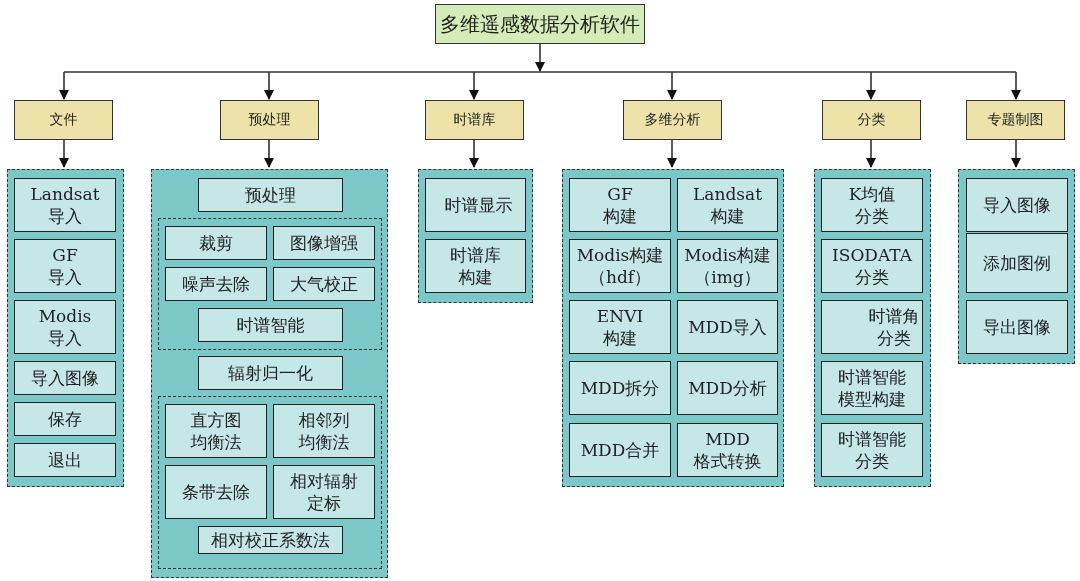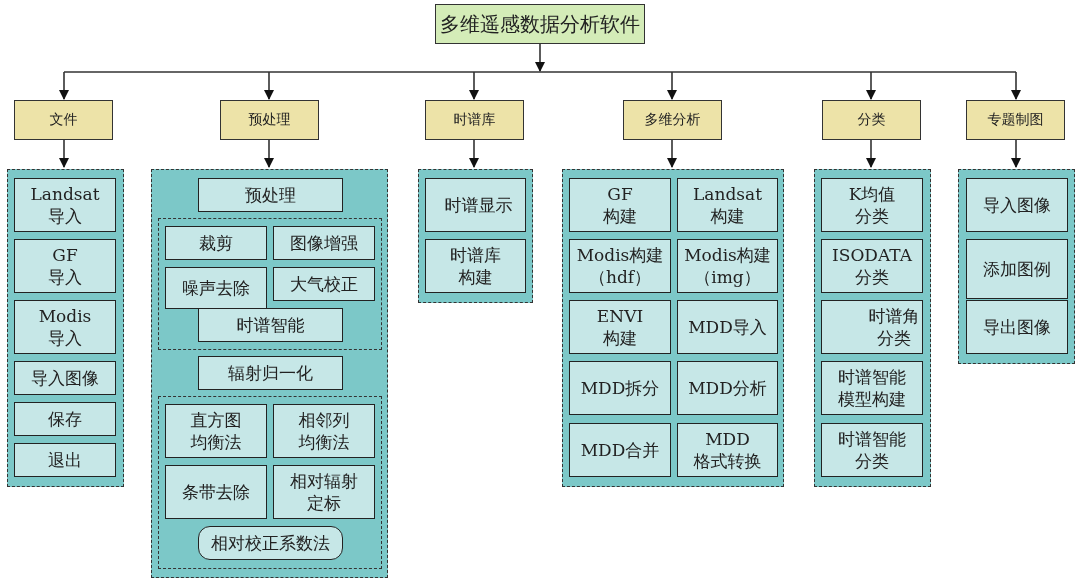--- a/index.html
+++ b/index.html
@@ -62,33 +62,33 @@
 导入</div>
 <div class="abs item" style="left:14px; top:361px; width:102px; height:34px;">导入图像</div>
 <div class="abs item" style="left:14px; top:402px; width:102px; height:34px;">保存</div>
 <div class="abs item" style="left:14px; top:443px; width:102px; height:34px;">退出</div>
 
 <div class="abs panel" style="left:151px; top:169px; width:237px; height:409px;"></div>
 <div class="abs item" style="left:198px; top:178px; width:145px; height:34px;">预处理</div>
 <div class="abs subpanel" style="left:158px; top:218px; width:224px; height:132px;"></div>
 <div class="abs item" style="left:165px; top:226px; width:102px; height:34px;">裁剪</div>
 <div class="abs item" style="left:273px; top:226px; width:102px; height:34px;">图像增强</div>
-<div class="abs item" style="left:165px; top:267px; width:102px; height:42px;">噪声去除</div>
+<div class="abs item" style="left:165px; top:267px; width:102px; height:34px;">噪声去除</div>
 <div class="abs item" style="left:273px; top:267px; width:102px; height:34px;">大气校正</div>
 <div class="abs item" style="left:198px; top:308px; width:145px; height:34px;">时谱智能</div>
 <div class="abs item" style="left:198px; top:356px; width:145px; height:34px;">辐射归一化</div>
 <div class="abs subpanel" style="left:158px; top:396px; width:224px; height:173px;"></div>
 <div class="abs item" style="left:165px; top:404px; width:102px; height:54px;">直方图
 均衡法</div>
 <div class="abs item" style="left:273px; top:404px; width:102px; height:54px;">相邻列
 均衡法</div>
 <div class="abs item" style="left:165px; top:465px; width:102px; height:54px;">条带去除</div>
 <div class="abs item" style="left:273px; top:465px; width:102px; height:54px;">相对辐射
 定标</div>
-<div class="abs item" style="left:198px; top:526px; width:145px; height:34px;border-radius:12px;">相对校正系数法</div>
+<div class="abs item" style="left:198px; top:526px; width:145px; height:28px;">相对校正系数法</div>
 
 <div class="abs panel" style="left:418px; top:169px; width:115px; height:134px;"></div>
 <div class="abs item" style="left:425px; top:178px; width:101px; height:54px;padding-left:6px;">时谱显示</div>
 <div class="abs item" style="left:425px; top:239px; width:101px; height:54px;">时谱库
 构建</div>
 
 <div class="abs panel" style="left:562px; top:169px; width:222px; height:318px;"></div>
 <div class="abs item" style="left:569px; top:178px; width:102px; height:54px;">GF
 构建</div>
 <div class="abs item" style="left:677px; top:178px; width:101px; height:54px;">Landsat
@@ -113,14 +113,14 @@
 分类</div>
 <div class="abs item" style="left:821px; top:300px; width:102px; height:54px;padding-left:44px;">时谱角
 分类</div>
 <div class="abs item" style="left:821px; top:361px; width:102px; height:54px;">时谱智能
 模型构建</div>
 <div class="abs item" style="left:821px; top:423px; width:102px; height:54px;">时谱智能
 分类</div>
 
 <div class="abs panel" style="left:958px; top:169px; width:117px; height:195px;"></div>
 <div class="abs item" style="left:966px; top:178px; width:102px; height:54px;">导入图像</div>
-<div class="abs item" style="left:966px; top:239px; width:102px; height:60px;">添加图例</div>
+<div class="abs item" style="left:966px; top:233px; width:102px; height:60px;">添加图例</div>
 <div class="abs item" style="left:966px; top:300px; width:102px; height:54px;">导出图像</div>
 
 </body></html>

